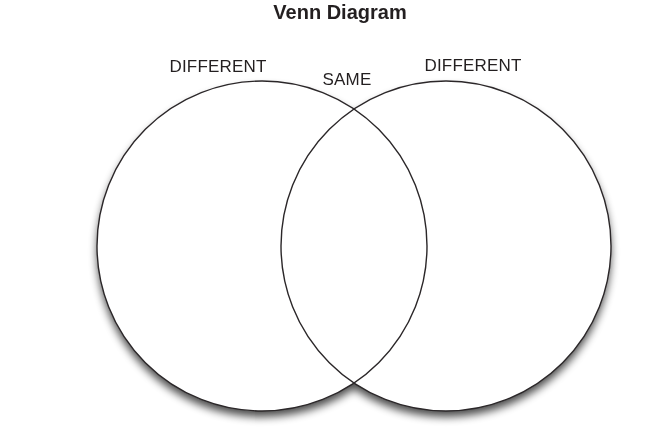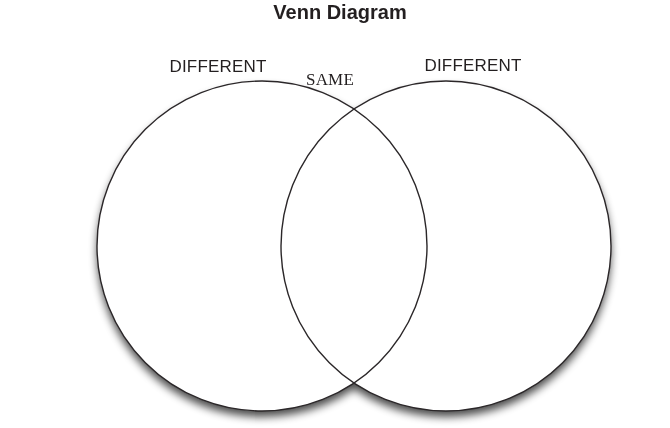--- a/index.html
+++ b/index.html
@@ -44,21 +44,21 @@
   .zone-label {
     position: absolute;
     transform: translateX(-50%);
     font-size: 17px;
     font-weight: 400;
     letter-spacing: 0.2px;
     color: var(--ink);
     white-space: nowrap;
   }
   .label-left     { left: 218px; top: 57px; }
-  .label-same     { left: 330px; top: 70px; font-family: Liberation Serif, serif; }
+  .label-same     { left: 347px; top: 70px; }
   .label-right    { left: 473px; top: 56px; }
 </style>
 </head>
 <body>
 
 <div class="stage">
 
   <svg class="venn-svg" width="670" height="428" viewBox="0 0 670 428">
     <defs>
       <filter id="soft-blur" x="-20%" y="-20%" width="140%" height="140%">

